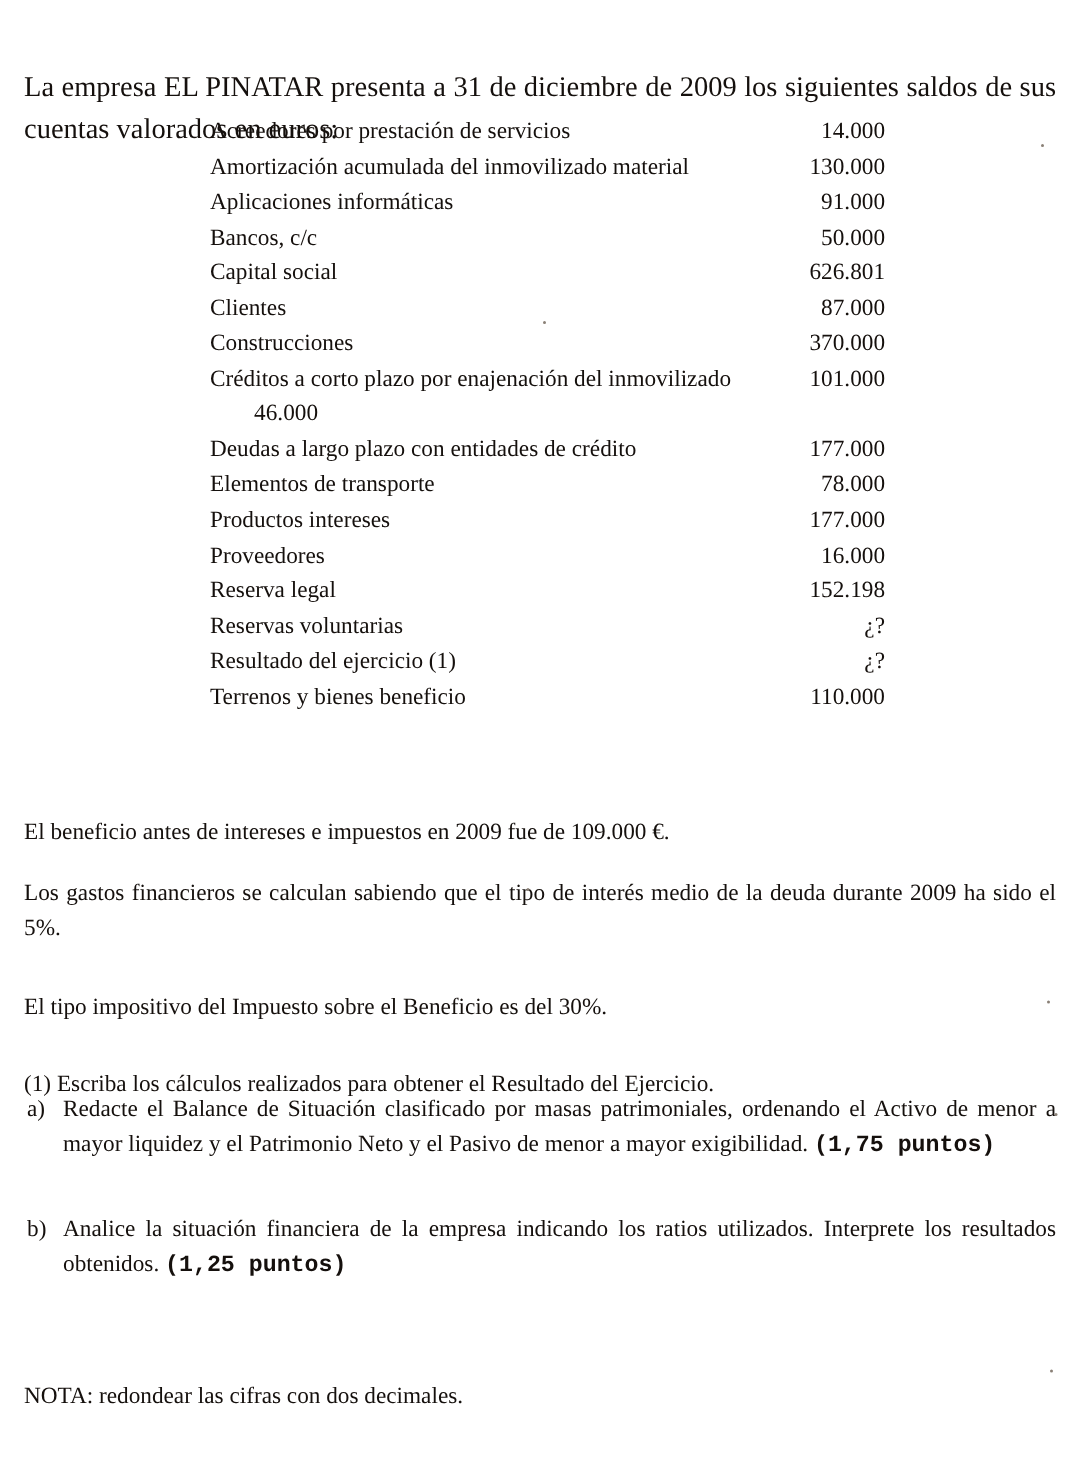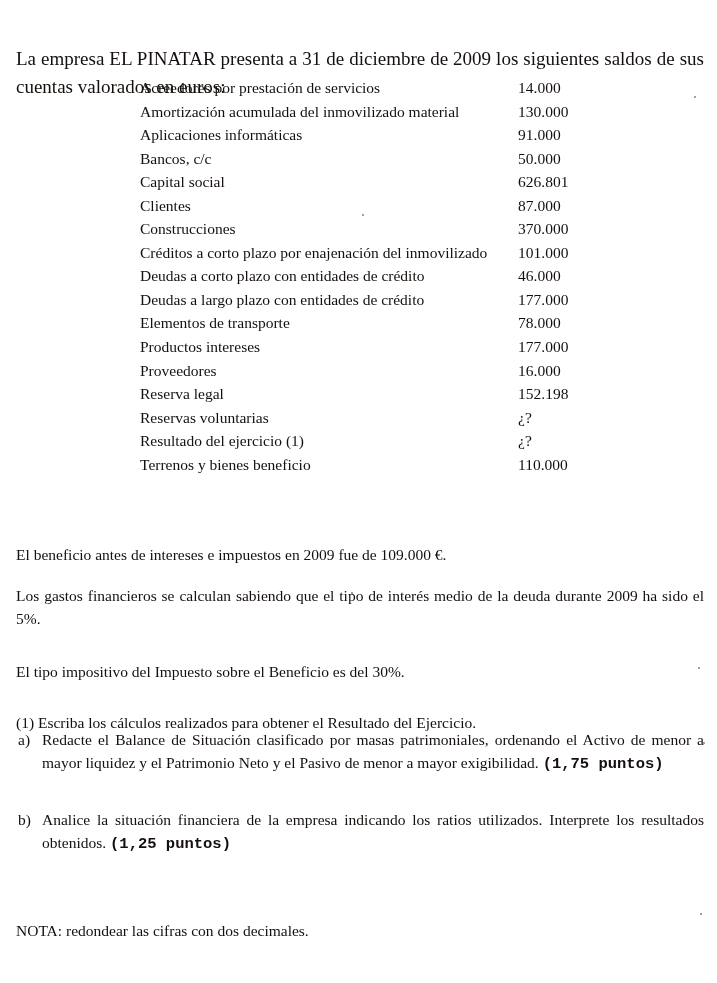--- a/index.html
+++ b/index.html
@@ -44,21 +44,21 @@
     display: flex;
     justify-content: space-between;
     align-items: baseline;
     white-space: nowrap;
   }
   .acct-name {
     text-align: left;
     padding-right: 12px;
   }
   .acct-value {
-    text-align: left;
+    text-align: right;
     min-width: 72px;
   }
   .para {
     position: absolute;
     left: 16px;
     width: 688px;
     font-size: 15.5px;
     line-height: 1.5;
     text-align: justify;
     margin-top: 35px;
@@ -134,21 +134,20 @@
     </div>
     <div class="acct-row">
       <span class="acct-name">Construcciones</span>
       <span class="acct-value">370.000</span>
     </div>
     <div class="acct-row">
       <span class="acct-name">Créditos a corto plazo por enajenación del inmovilizado</span>
       <span class="acct-value">101.000</span>
     </div>
     <div class="acct-row">
-      <span class="acct-name">Deudas a corto plazo con entidades de crédito</span>
       <span class="acct-value">46.000</span>
     </div>
     <div class="acct-row">
       <span class="acct-name">Deudas a largo plazo con entidades de crédito</span>
       <span class="acct-value">177.000</span>
     </div>
     <div class="acct-row">
       <span class="acct-name">Elementos de transporte</span>
       <span class="acct-value">78.000</span>
     </div>

